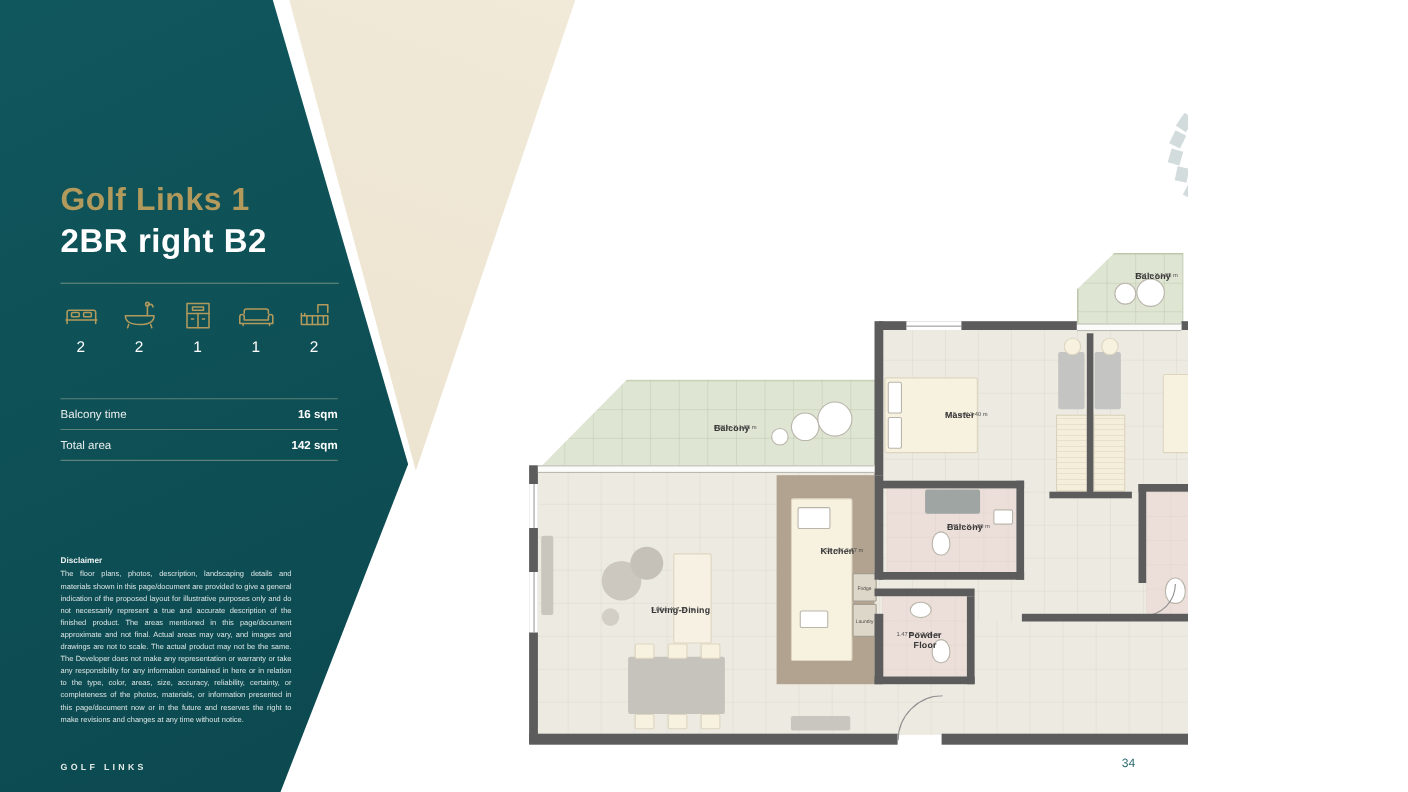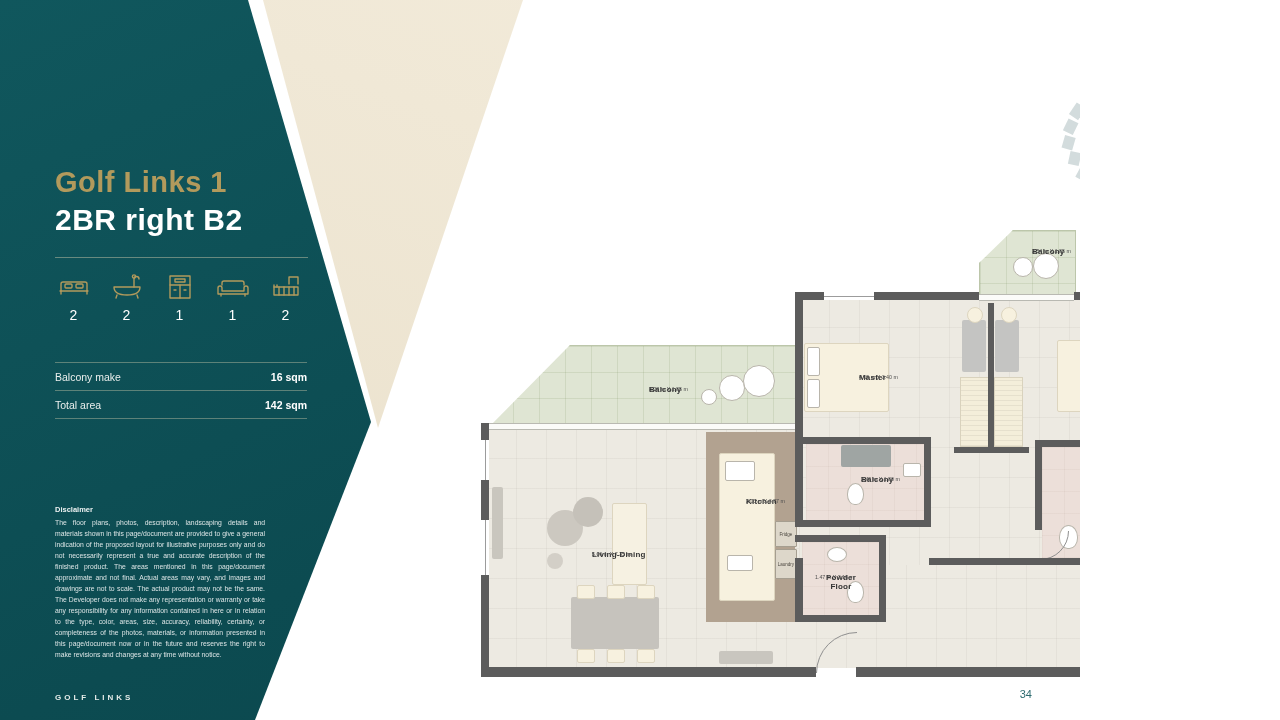--- a/index.html
+++ b/index.html
@@ -146,21 +146,21 @@
             <path d="M10 15v8M15 15v8M20 15v8M25 15v8"></path>
             <path d="M5 15v-2M8 13v2"></path>
           </svg>
         </span>
         <div class="cnt">2</div>
       </div>
     </div>
 
     <div class="areas">
       <div class="area-row">
-        <span>Balcony make</span>
+        <span>Balcony time</span>
         <span class="val">16 sqm</span>
       </div>
       <div class="area-row">
         <span>Total area</span>
         <span class="val">142 sqm</span>
       </div>
     </div>
 
     <div class="disclaimer">
       <div class="d-title">Disclaimer</div>

